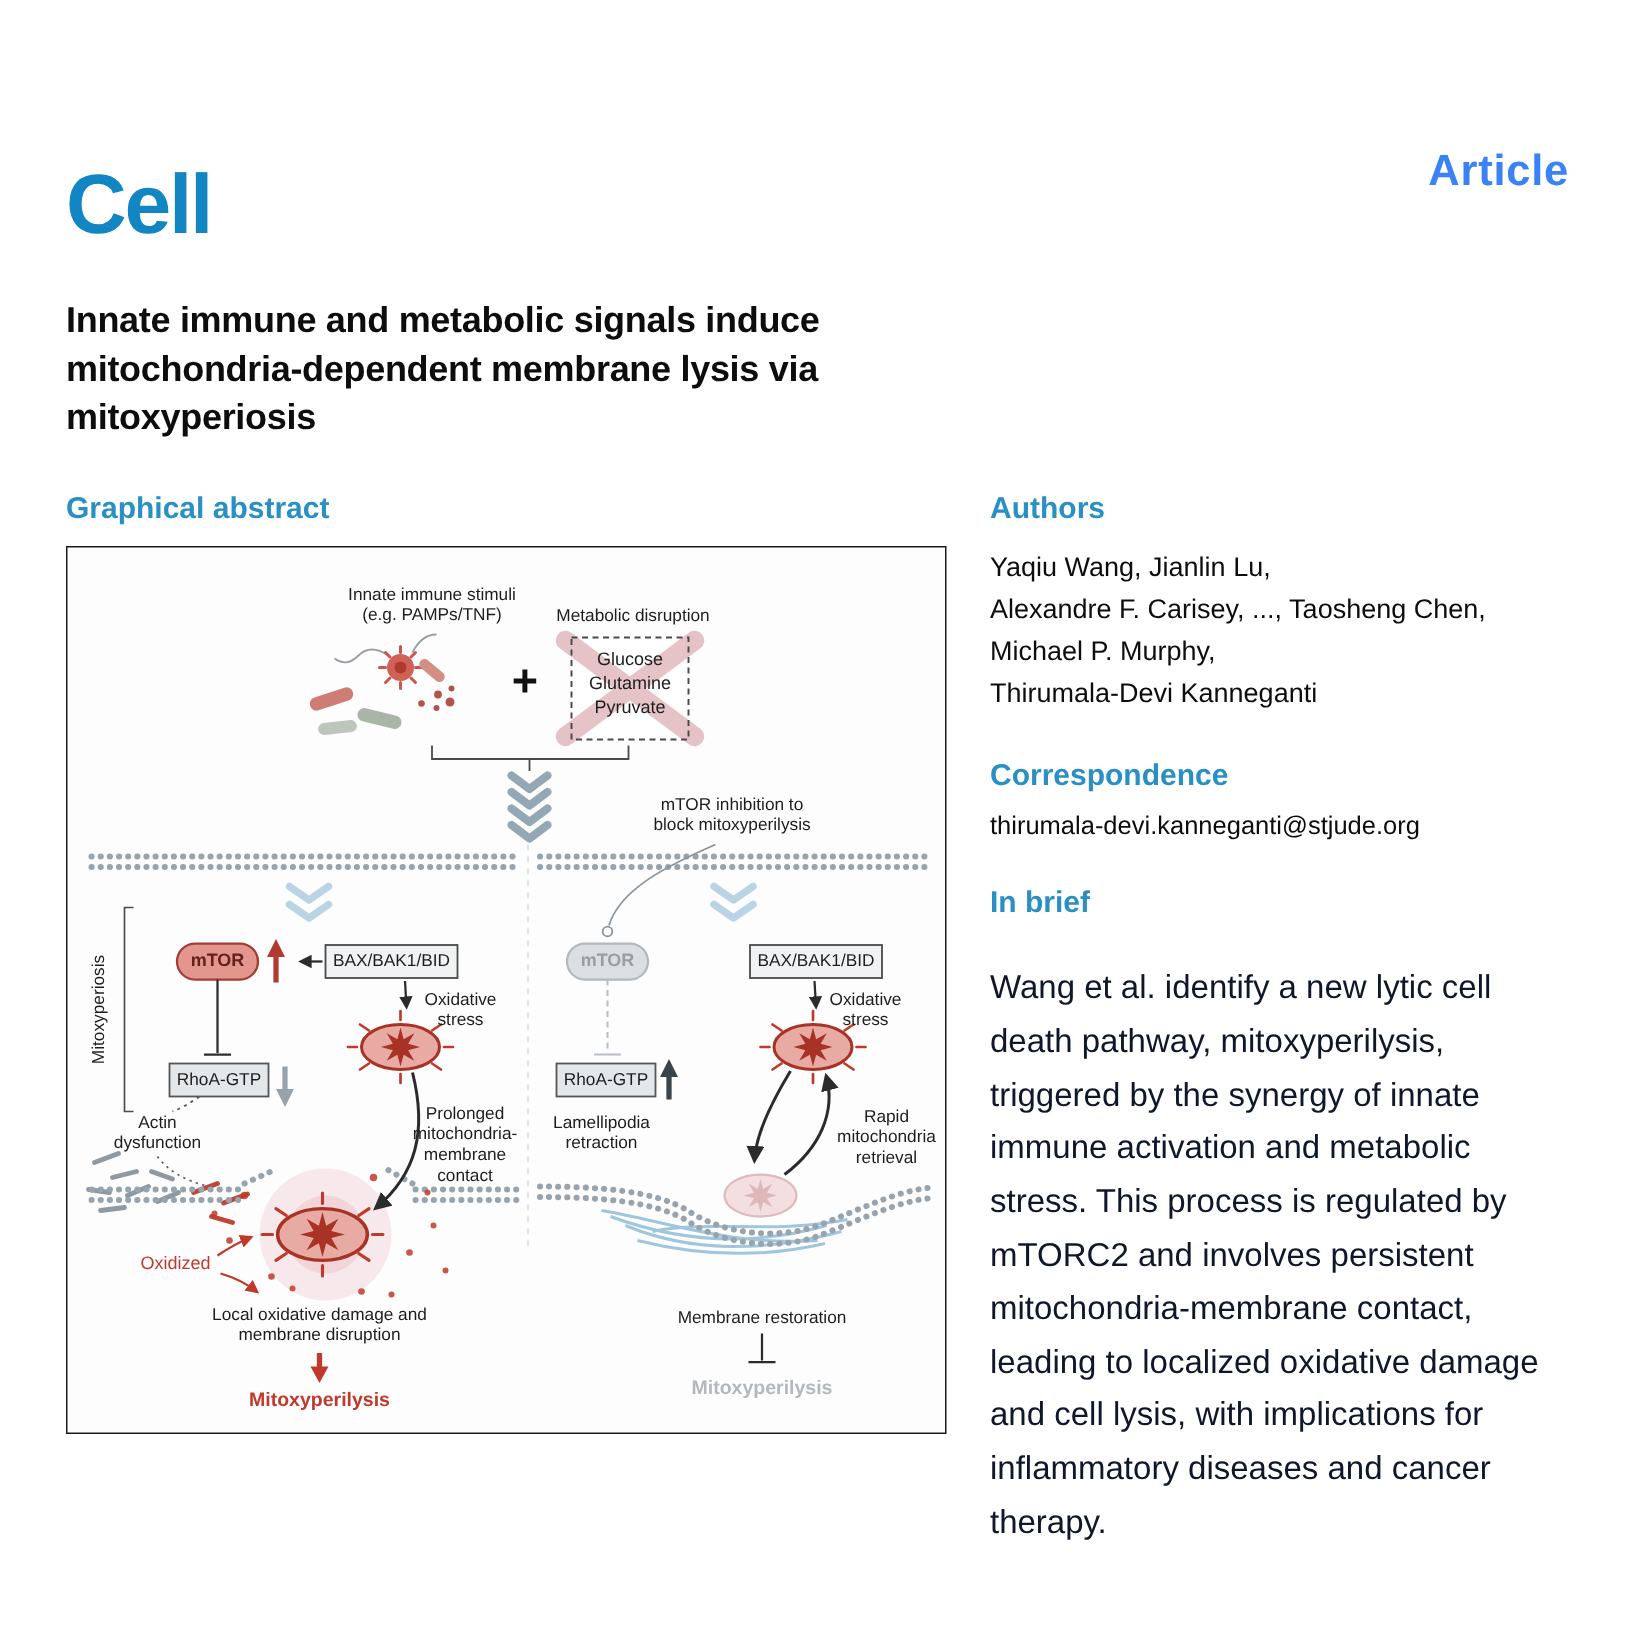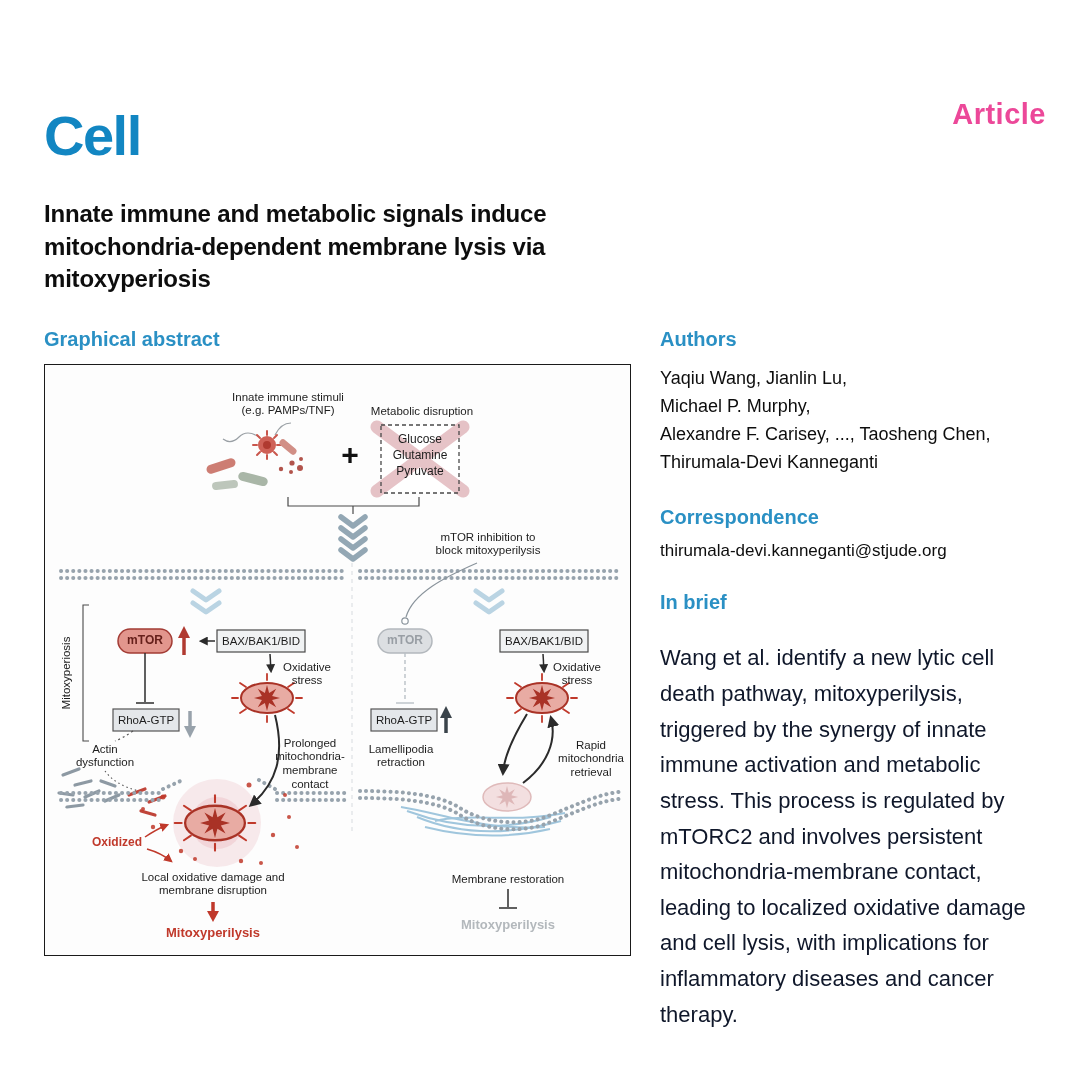--- a/index.html
+++ b/index.html
@@ -1,40 +1,40 @@
 <!DOCTYPE html>
 <html><head>
 <meta charset="utf-8">
 <style>
   html,body{margin:0;padding:0;background:#ffffff;}
   body{width:1090px;height:1090px;overflow:hidden;position:relative;
        font-family:"Liberation Sans","DejaVu Sans",sans-serif;color:#111;}
   .page{padding:0 44px;}
   .hdr{display:flex;justify-content:space-between;align-items:flex-start;margin-top:98px;}
   .logo{font-size:56px;font-weight:bold;color:#1286c2;letter-spacing:-1.5px;line-height:1;margin-top:10px;}
-  .arttype{font-size:29px;font-weight:bold;color:#ec4899;letter-spacing:.5px;}
+  .arttype{font-size:29px;font-weight:bold;color:#3b82f6;letter-spacing:.5px;}
   h1{margin:34px 0 0 0;font-size:24px;line-height:1.36;font-weight:bold;color:#0d0d0d;letter-spacing:-.2px;}
   h1 span{display:block;}
   .columns{display:flex;margin-top:32px;}
   .col-left{width:590px;flex:0 0 auto;}
   .col-right{flex:1 1 auto;margin-left:26px;}
   h2{margin:0;font-size:20px;font-weight:bold;color:#2a90c4;}
   .mt{margin-top:30px;}
   .figure-box{position:relative;margin-top:13px;width:585px;height:590px;border:1.5px solid #1a1a1a;background:#fdfdfd;}
   .figure-box svg{position:absolute;left:0;top:0;}
   .authors-block{margin-top:14px;font-size:18px;line-height:1.55;color:#0d0d0d;}
   .email{margin-top:12px;font-size:17px;color:#0d0d0d;text-decoration:none;display:inline-block;}
   .brief{margin:26px 0 0 0;font-size:22px;line-height:1.62;color:#0f172a;}
   
   .fl{position:absolute;transform:translateX(-50%);font-size:11.5px;line-height:1.18;
       text-align:center;color:#1d1d1d;white-space:pre-line;}
   .fl-plus{font-size:30px;font-weight:bold;color:#111;}
   .fl-pill{font-size:12px;font-weight:bold;color:#66201b;}
   .fl-pill-gray{font-size:12px;font-weight:bold;color:#989ea4;}
-  .fl-red{color:#c0392b;font-weight:bold;font-size:12px;}
+  .fl-red{color:#c0392b;font-weight:normal;font-size:12px;}
   .fl-outcome-red{color:#c0392b;font-weight:bold;font-size:13px;}
   .fl-outcome-gray{color:#b3b8bc;font-weight:bold;font-size:13px;}
   .fl-rot{transform:translate(-50%,-50%) rotate(-90deg);white-space:nowrap;}
 </style>
 </head>
 <body>
 
 <div class="page">
 
   <div class="hdr">
@@ -277,22 +277,22 @@
 retrieval</div>
         <div class="fl" style="left:463px;top:508px">Membrane restoration</div>
         <div class="fl fl-outcome-gray" style="left:463px;top:552px">Mitoxyperilysis</div>
       </div>
     </div>
 
     <div class="col-right">
       <h2>Authors</h2>
       <div class="authors-block">
         <div>Yaqiu Wang, Jianlin Lu,</div>
+        <div>Alexandre F. Carisey, ..., Taosheng Chen,</div>
         <div>Michael P. Murphy,</div>
-        <div>Alexandre F. Carisey, ..., Taosheng Chen,</div>
         <div>Thirumala-Devi Kanneganti</div>
       </div>
 
       <h2 class="mt">Correspondence</h2>
       <a class="email" href="#">thirumala-devi.kanneganti@stjude.org</a>
 
       <h2 class="mt">In brief</h2>
       <p class="brief">Wang et al. identify a new lytic cell death pathway, mitoxyperilysis, triggered by the synergy of innate immune activation and metabolic stress. This process is regulated by mTORC2 and involves persistent mitochondria-membrane contact, leading to localized oxidative damage and cell lysis, with implications for inflammatory diseases and cancer therapy.</p>
     </div>
 

